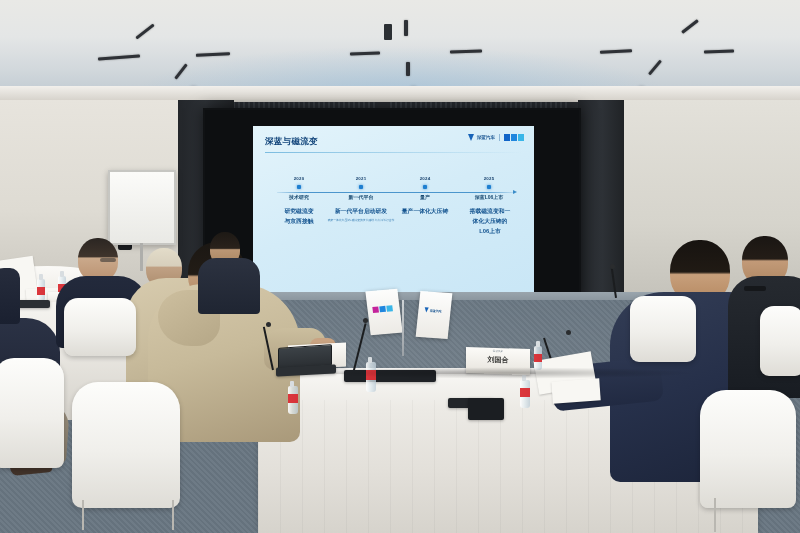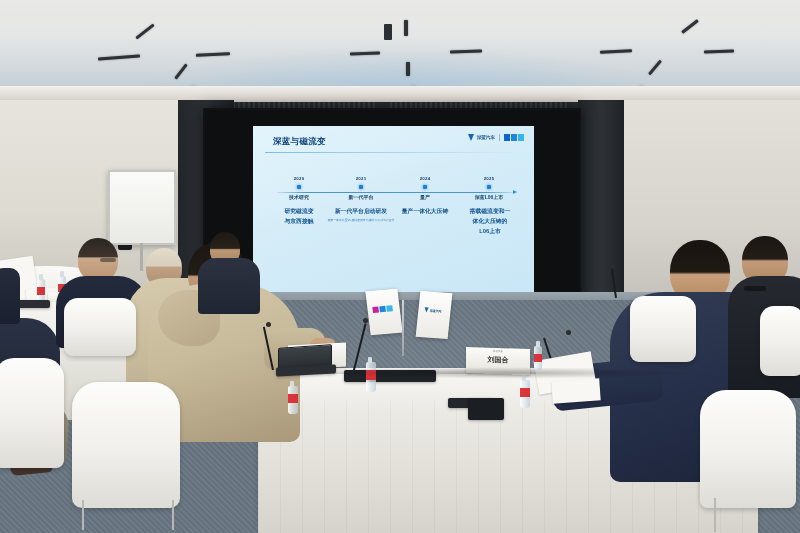--- a/index.html
+++ b/index.html
@@ -80,21 +80,21 @@
     background:#0d0f11; border:2px solid #101214;
     box-shadow:0 0 14px rgba(0,0,0,.6);
   }
   .slide{
     position:absolute; left:253px; top:126px; width:281px; height:182px;
     background:linear-gradient(160deg,#e3f4fb 0%,#d4ecf8 45%,#c8e6f6 100%);
     overflow:hidden;
   }
   .slide-title{
     position:absolute; left:12px; top:10px;
-    font-size:8.5px; font-weight:bold; color:#11447a; letter-spacing:.3px;margin-left:8px;
+    font-size:8.5px; font-weight:bold; color:#11447a; letter-spacing:.3px;
   }
   .slide-rule{
     position:absolute; left:12px; top:26px; width:258px; height:1px;
     background:linear-gradient(90deg,rgba(90,170,215,.75),rgba(90,170,215,0));
   }
   .slide-logo{
     position:absolute; right:10px; top:8px; display:flex; align-items:center; gap:3px;
   }
   .logo-tri{ width:0;height:0;border-left:3px solid transparent;border-right:3px solid transparent;border-top:7px solid #1763b8; }
   .logo-name{ font-size:4.6px; color:#14518f; font-weight:bold; }

